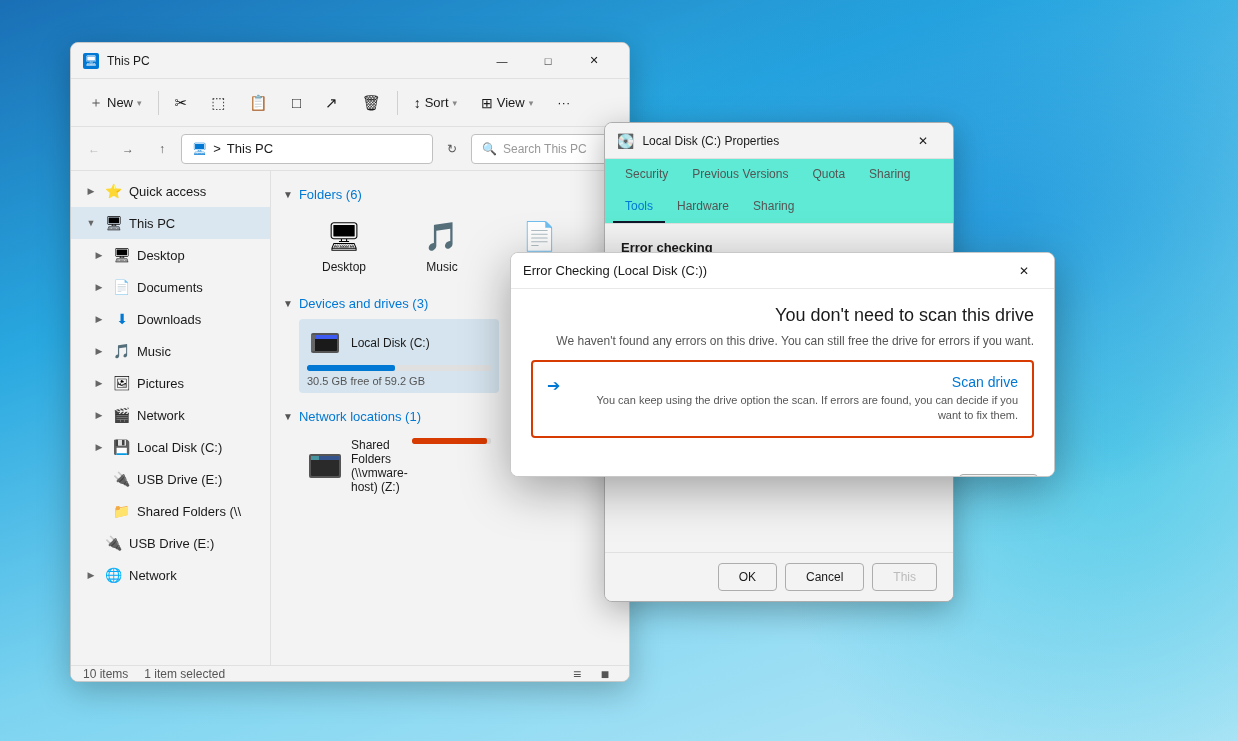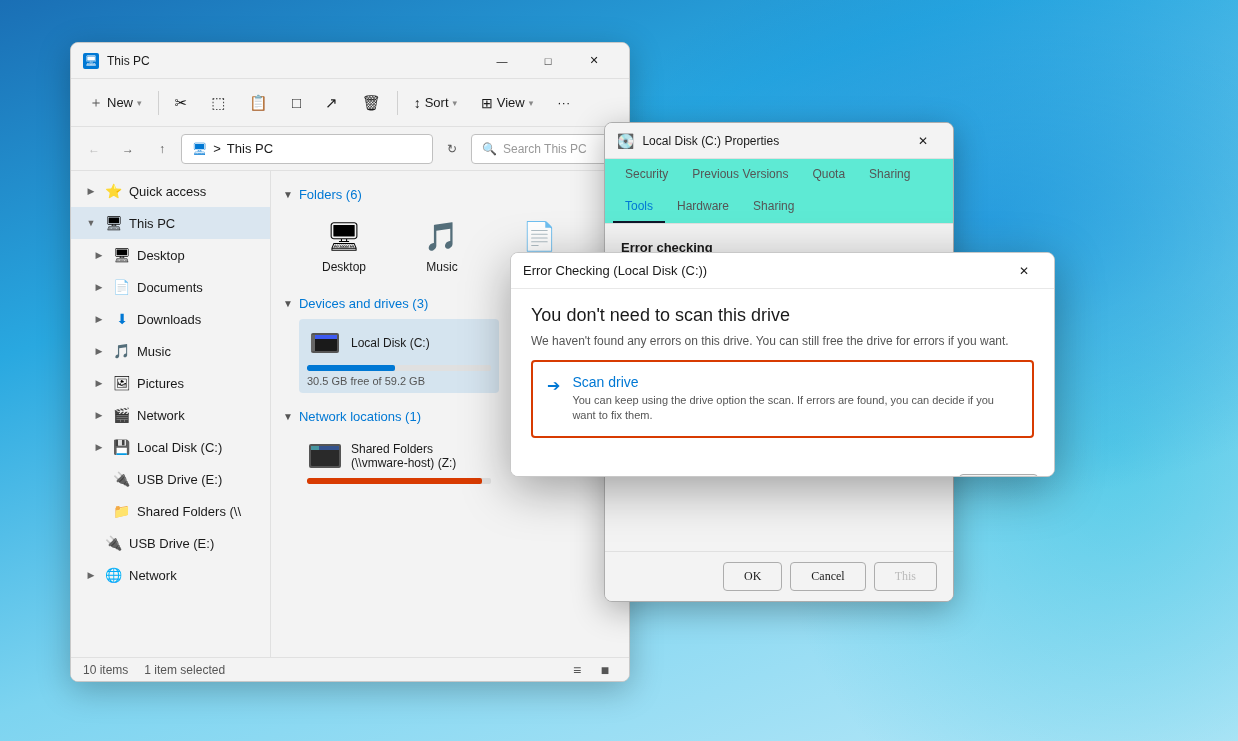--- a/index.html
+++ b/index.html
@@ -338,21 +338,21 @@
       font-size: 11px;
       color: #555;
     }
 
     
     .statusbar {
       position: absolute;
       bottom: 0;
       left: 0;
       right: 0;
-      height: 24px;
+      height: 16px;
       background: #f3f3f3;
       border-top: 1px solid #e0e0e0;
       display: flex;
       align-items: center;
       padding: 0 12px;
       gap: 16px;
     }
 
     .status-text {
       font-size: 12px;
@@ -495,21 +495,20 @@
     }
 
     .dlg-btn {
       padding: 6px 20px;
       font-size: 12px;
       border-radius: 4px;
       cursor: pointer;
       border: 1px solid #adadad;
       background: #f3f3f3;
       color: #1a1a1a;
-      font-family: Liberation Serif, serif;
     }
     .dlg-btn.disabled { color: #bbb; cursor: default; }
 
     
     .error-dialog {
       position: absolute;
       top: 252px;
       left: 510px;
       width: 545px;
       height: 225px;
@@ -545,20 +544,21 @@
       cursor: pointer;
       font-size: 12px;
       color: #1a1a1a;
       background: transparent;
       border: none;
       border-radius: 0 8px 0 0;
     }
 
     .error-dialog-body {
       padding: 16px 20px;
+      text-align: right;
     }
 
     .error-heading {
       font-size: 18px;
       color: #1a1a1a;
       font-weight: 400;
       margin-bottom: 8px;
     }
 
     .error-subtext {
@@ -624,27 +624,26 @@
 
     
     .section-divider {
       height: 1px;
       background: #e0e0e0;
       margin: 12px 0;
     }
 
     .network-item {
       display: flex;
-      flex-direction: column;
+      flex-direction: row;
       width: 200px;
       padding: 6px 8px;
       border-radius: 4px;
       cursor: pointer;
       gap: 4px;
-      align-items: flex-end;
     }
 
   </style>
 </head>
 <body>
 
 <div class="bg-swirl"></div>
 
 <div class="explorer-window">
 

